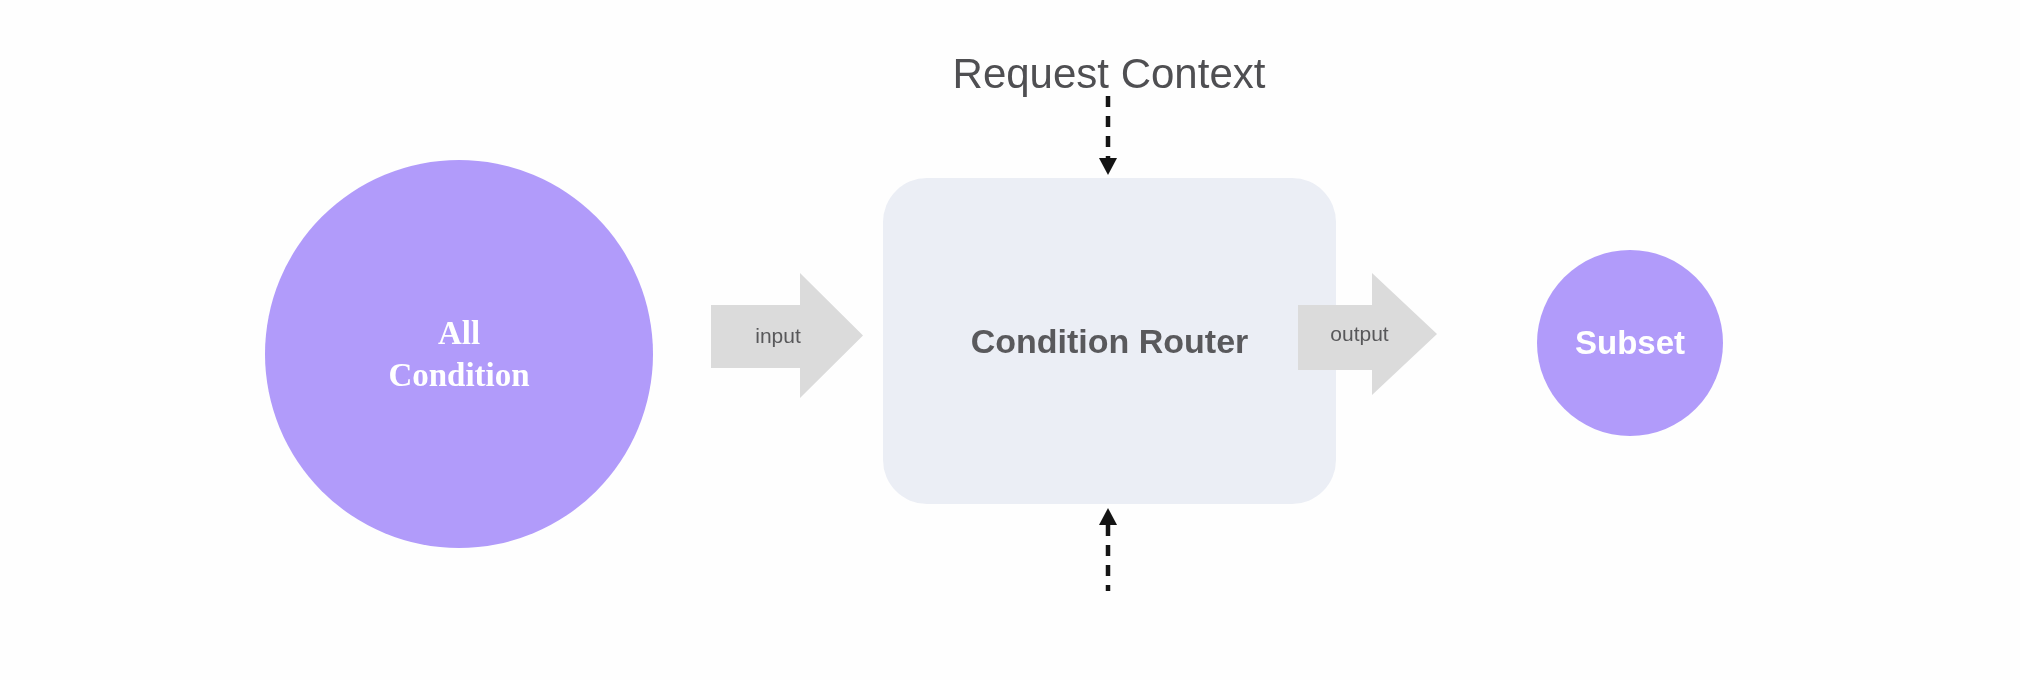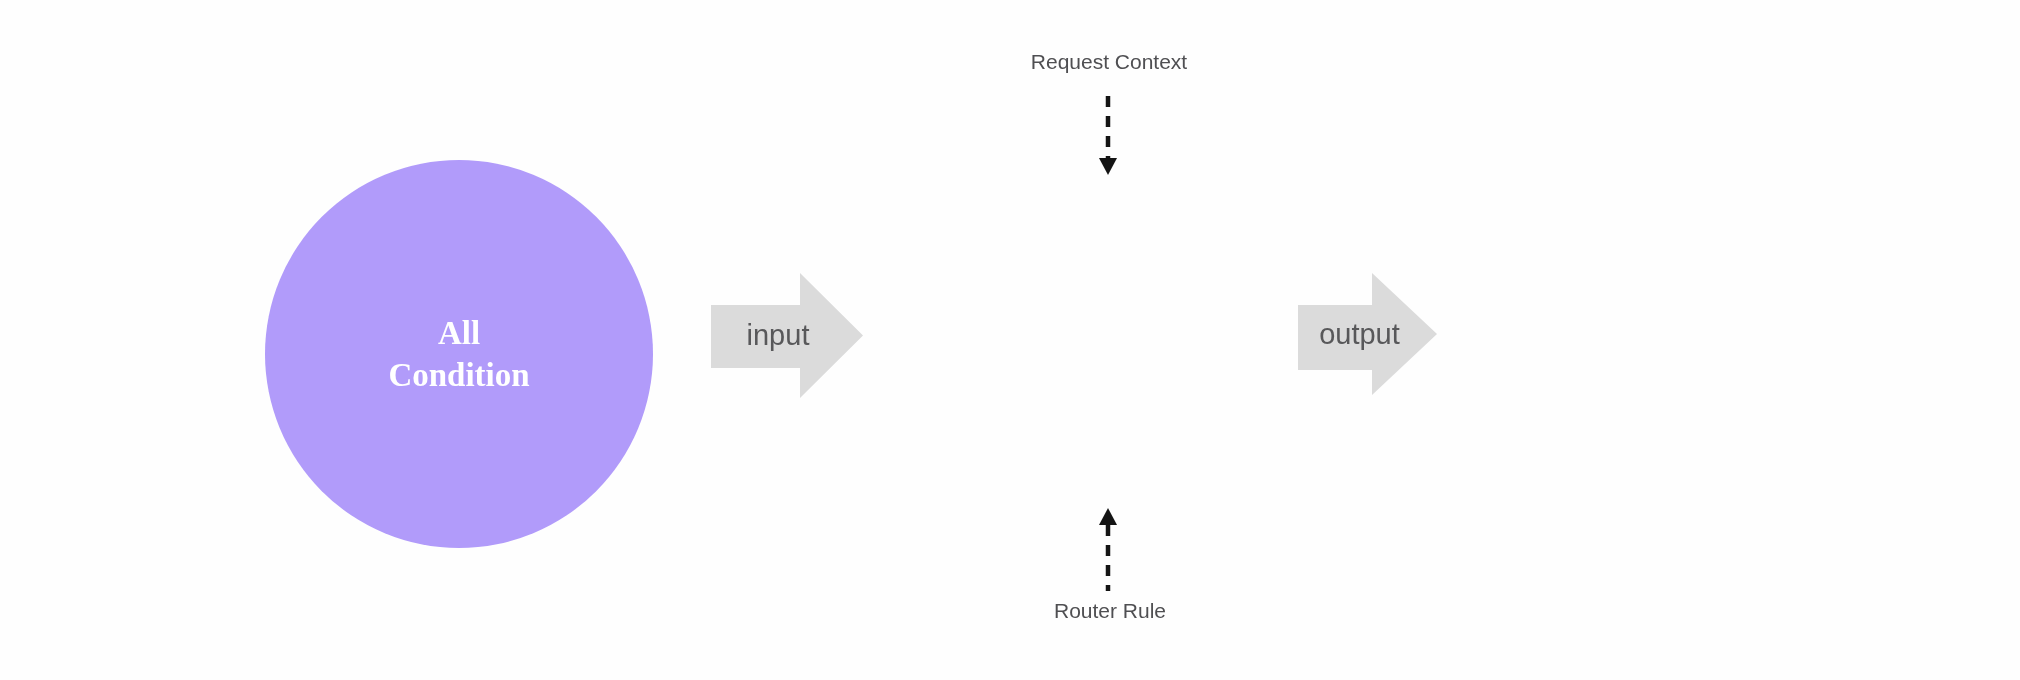--- a/index.html
+++ b/index.html
@@ -40,28 +40,28 @@
     font-weight:bold;font-size:34px;color:var(--router-text);
   }
 
   .flow-arrow{position:absolute;}
   .flow-arrow.input{left:711px;top:273px;width:152px;height:125px;}
   .flow-arrow.output{left:1298px;top:273px;width:139px;height:122px;}
   .flow-arrow svg{position:absolute;left:0;top:0;width:100%;height:100%;}
   .flow-arrow .flow-label{
     position:absolute;top:0;bottom:0;left:0;
     display:flex;align-items:center;justify-content:center;
-    font-size:29px;color:var(--flow-arrow-text);padding-left:10px;
+    font-size:21px;color:var(--flow-arrow-text);padding-left:10px;
   }
   .flow-arrow.input .flow-label{right:28px;}
   .flow-arrow.output .flow-label{right:26px;}
 
   .context-label{
     position:absolute;transform:translateX(-50%);
-    font-size:21px;color:var(--context-label-text);white-space:nowrap;
+    font-size:42px;color:var(--context-label-text);white-space:nowrap;
   }
   .context-label.top{left:1109px;top:50px;}
   .context-label.bottom{left:1110px;top:599px;}
 
   .dashed-arrow{position:absolute;}
   .dashed-arrow.top{left:1093px;top:94px;width:30px;height:86px;}
   .dashed-arrow.bottom{left:1093px;top:506px;width:30px;height:88px;}
 </style>
 </head>
 <body>
@@ -75,38 +75,43 @@
     </div>
   </div>
 
   <div class="flow-arrow input">
     <svg viewBox="0 0 152 125" preserveAspectRatio="none">
       <polygon points="0,32 89,32 89,0 152,62.5 89,125 89,95 0,95" fill="#dbdbdb"></polygon>
     </svg>
     <span class="flow-label">input</span>
   </div>
 
+  <div class="router-box">
+    <span class="router-label">Condition Router</span>
+  </div>
 
   <div class="context-label top">Request Context</div>
   <div class="dashed-arrow top">
     <svg viewBox="0 0 30 86" width="30" height="86">
       <line x1="15" y1="2" x2="15" y2="66" stroke-width="4.5" stroke-dasharray="11 9" stroke="#141414"></line>
       <polygon points="6,64 24,64 15,81" fill="#141414"></polygon>
     </svg>
   </div>
 
   <div class="dashed-arrow bottom">
     <svg viewBox="0 0 30 88" width="30" height="88">
       <polygon points="15,2 6,19 24,19" fill="#141414"></polygon>
       <line x1="15" y1="19" x2="15" y2="85" stroke-width="4.5" stroke-dasharray="11 9" stroke="#141414"></line>
     </svg>
   </div>
-  <div class="context-label bottom">Router Rule</div>
 
   <div class="flow-arrow output">
     <svg viewBox="0 0 139 122" preserveAspectRatio="none">
       <polygon points="0,32 74,32 74,0 139,61 74,122 74,97 0,97" fill="#dbdbdb"></polygon>
     </svg>
     <span class="flow-label">output</span>
   </div>
 
+  <div class="node-circle small">
+    <div>Subset</div>
+  </div>
 
 </div>
 
 </body></html>

